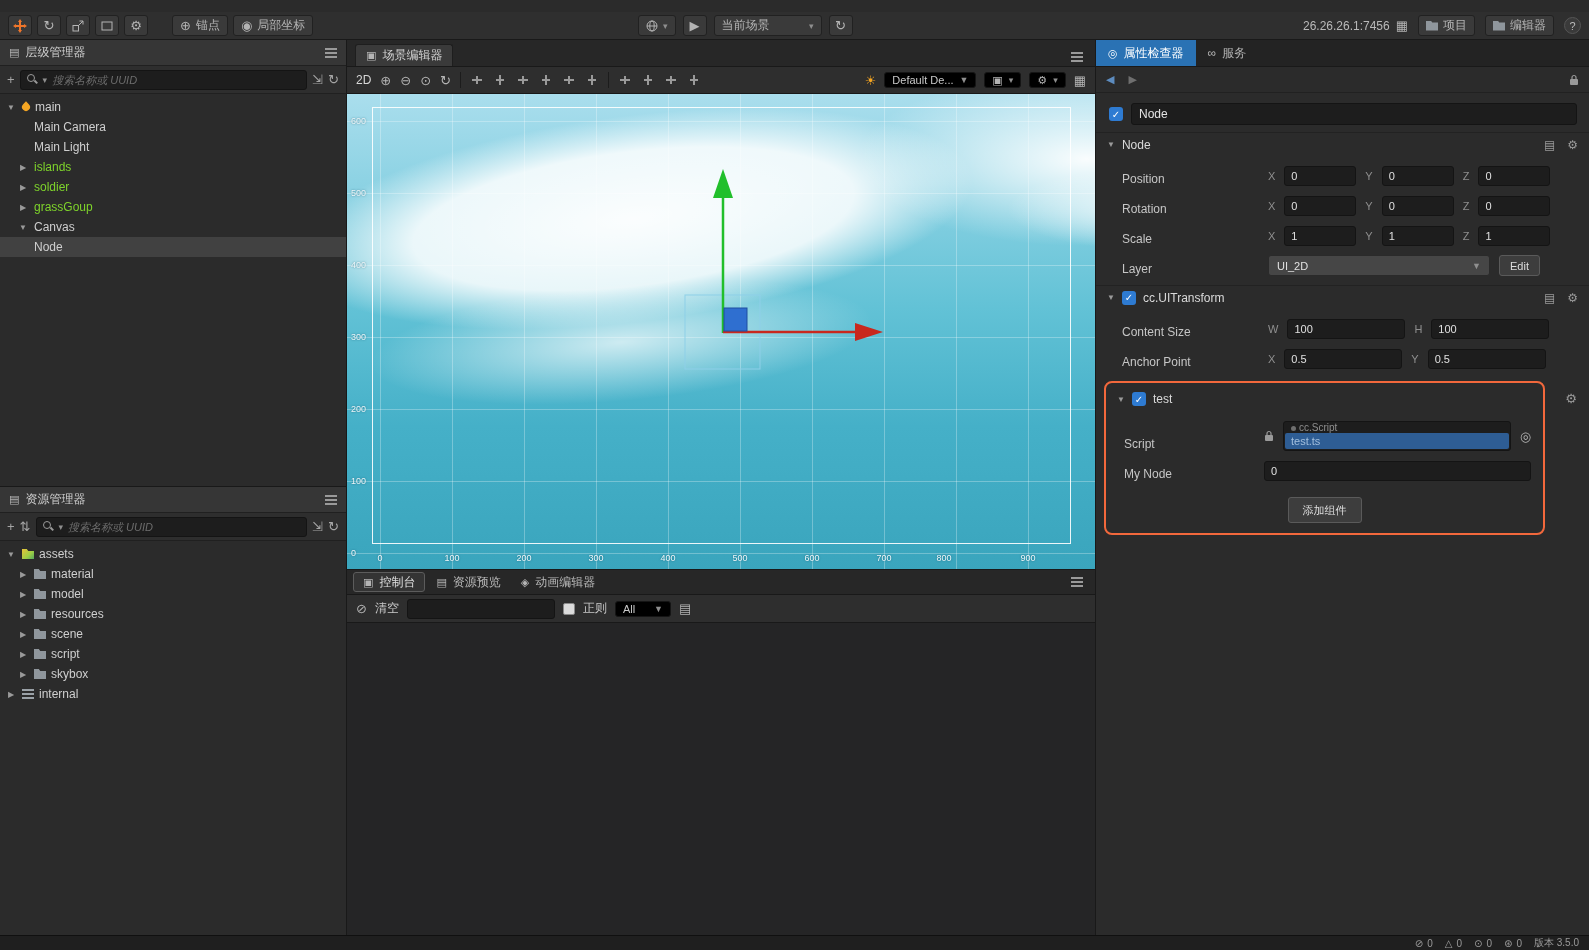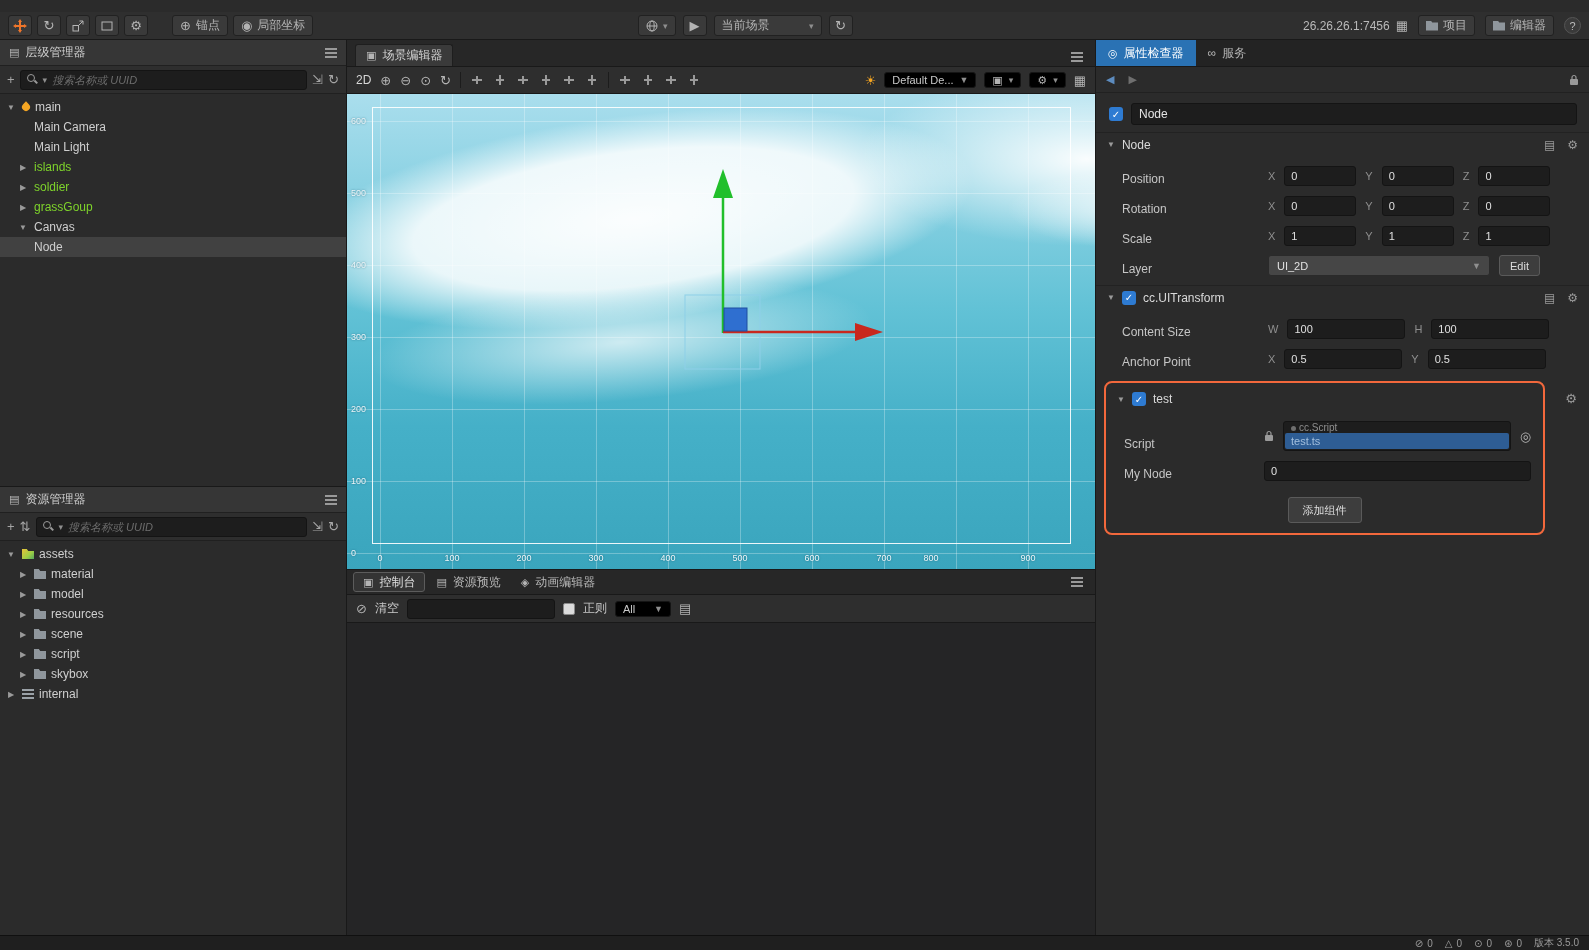--- a/index.html
+++ b/index.html
@@ -420,21 +420,21 @@
       <div class="design-frame"></div>
 
       <span class="ruler-x" style="left:21px">0</span>
       <span class="ruler-x" style="left:93px">100</span>
       <span class="ruler-x" style="left:165px">200</span>
       <span class="ruler-x" style="left:237px">300</span>
       <span class="ruler-x" style="left:309px">400</span>
       <span class="ruler-x" style="left:381px">500</span>
       <span class="ruler-x" style="left:453px">600</span>
       <span class="ruler-x" style="left:525px">700</span>
-      <span class="ruler-x" style="left:572px">800</span>
+      <span class="ruler-x" style="left:585px">800</span>
       <span class="ruler-x" style="left:669px">900</span>
 
       <span class="ruler-y" style="top:22px">600</span>
       <span class="ruler-y" style="top:94px">500</span>
       <span class="ruler-y" style="top:166px">400</span>
       <span class="ruler-y" style="top:238px">300</span>
       <span class="ruler-y" style="top:310px">200</span>
       <span class="ruler-y" style="top:382px">100</span>
       <span class="ruler-y" style="top:454px">0</span>
 

